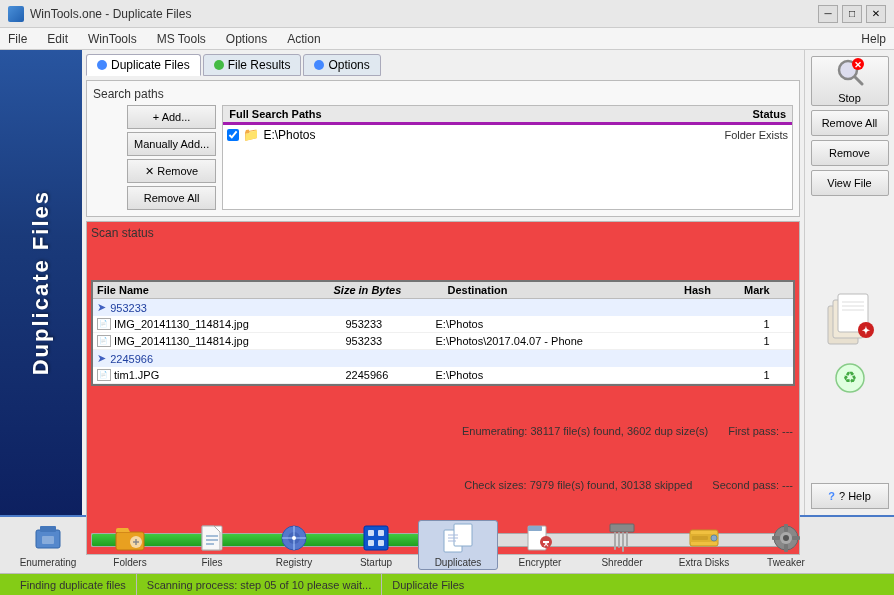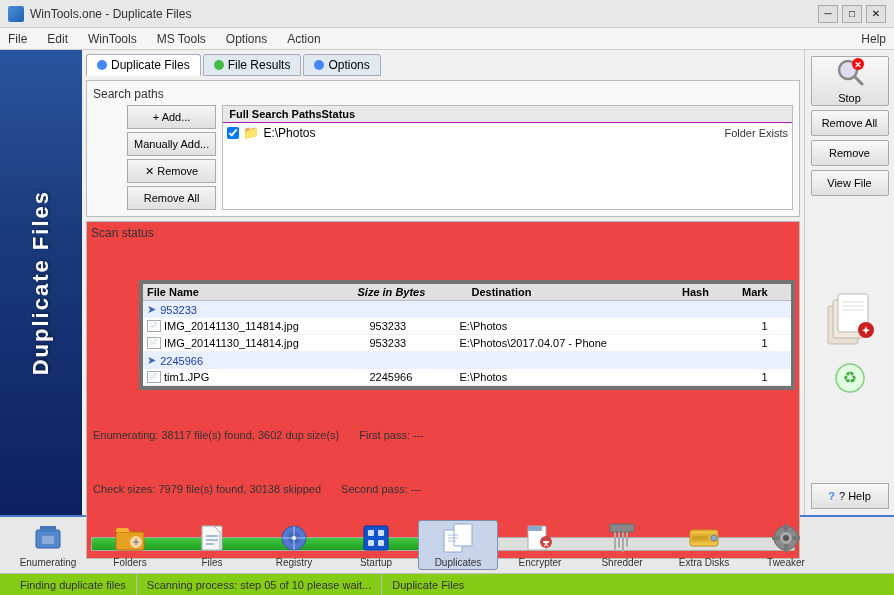--- a/index.html
+++ b/index.html
@@ -35,46 +35,46 @@
     .tab-dot { width: 10px; height: 10px; border-radius: 50%; display: inline-block; }
 
     
     .search-paths-panel { background: #f8f8f8; border: 1px solid #bbb; padding: 6px; margin-bottom: 4px; }
     .panel-title { font-size: 12px; color: #333; margin-bottom: 4px; font-weight: normal; }
     .search-paths-inner { display: flex; gap: 6px; }
     .search-buttons { display: flex; flex-direction: column; gap: 3px; min-width: 100px; padding-left: 34px; }
     .sp-btn { height: 24px; background: linear-gradient(to bottom, #f5f5f5, #e0e0e0); border: 1px solid #aaa; cursor: pointer; font-size: 11px; display: flex; align-items: center; justify-content: center; gap: 3px; padding: 0 6px; }
     .sp-btn:disabled, .sp-btn.disabled { color: #aaa; cursor: default; }
     .paths-table { flex: 1; border: 1px solid #bbb; background: white; }
-    .paths-table-header { display: flex; background: #e8e8e8; padding: 2px 6px; border-bottom: 1px solid #a21caf; font-size: 11px; font-weight: bold; }
+    .paths-table-header { display: flex; justify-content: space-between; background: #e8e8e8; padding: 2px 6px; border-bottom: 3px solid #a21caf; font-size: 11px; font-weight: bold; }
     .paths-row { display: flex; align-items: center; padding: 2px 4px; gap: 4px; }
     .paths-row input[type=checkbox] { width: 12px; height: 12px; }
     .folder-icon { color: #e8a020; font-size: 13px; }
     .status-text { margin-left: auto; font-size: 11px; color: #333; }
 
     
     .scan-panel { background: #ef4444; border: 1px solid #bbb; padding: 4px; flex: 1; display: flex; flex-direction: column; gap: 36px; }
-    .scan-table { flex: 1; border: 4px solid #737373; background: white; overflow: hidden; margin-left: 48px; }
+    .scan-table { flex: 1; border: 2px solid #737373; background: white; overflow: hidden; }
     .scan-table-header { display: flex; background: #e0e0e0; border-bottom: 1px solid #bbb; padding: 2px 4px; font-size: 11px; font-weight: bold; }
     .scan-table-header .col-name { flex: 1; }
     .scan-table-header .col-size { width: 114px; font-style: italic; }
     .scan-table-header .col-dest { flex: 1; }
     .scan-table-header .col-hash { width: 60px; }
     .scan-table-header .col-mark { width: 45px; }
     .scan-row { display: flex; align-items: center; padding: 2px 4px; font-size: 11px; border-bottom: 1px solid #f0f0f0; }
     .scan-row .col-name { flex: 1; display: flex; align-items: center; gap: 3px; }
     .scan-row .col-size { width: 90px; }
     .scan-row .col-dest { flex: 1; }
     .scan-row .col-hash { width: 60px; text-align: center; }
     .scan-row .col-mark { width: 45px; text-align: center; }
     .group-row { background: #e8f0ff; padding: 2px 4px; font-size: 11px; color: #2040a0; display: flex; align-items: center; gap: 4px; }
     .group-arrow { color: #4060c0; }
     .file-icon { width: 14px; height: 12px; border: 1px solid #aaa; background: white; display: inline-flex; align-items: center; justify-content: center; font-size: 7px; color: #666; }
 
-    .status-row { display: flex; gap: 20px; padding: 3px 2px; font-size: 11px; color: #333; }
+    .status-row { display: flex; gap: 20px; padding: 3px 2px; font-size: 11px; color: #333; justify-content: flex-end; }
     .progress-bar-container { height: 14px; background: #ddd; border: 1px solid #aaa; margin: 3px 0; border-radius: 1px; }
     .progress-bar-fill { height: 100%; background: linear-gradient(to bottom, #40c840, #20a020); border-radius: 1px; }
 
     
     .right-panel { width: 90px; background: #f0f0f0; border-left: 1px solid #ccc; display: flex; flex-direction: column; align-items: center; padding: 6px 4px; gap: 4px; }
     .action-btn { width: 78px; height: 26px; background: linear-gradient(to bottom, #f8f8f8, #e0e0e0); border: 1px solid #aaa; cursor: pointer; font-size: 11px; display: flex; align-items: center; justify-content: center; gap: 4px; border-radius: 2px; }
     .stop-btn { flex-direction: column; height: 50px; padding: 4px; }
 
     
     .help-btn { width: 78px; height: 26px; background: linear-gradient(to bottom, #f8f8f8, #e0e0e0); border: 1px solid #aaa; cursor: pointer; font-size: 11px; display: flex; align-items: center; justify-content: center; gap: 4px; margin-top: auto; }

